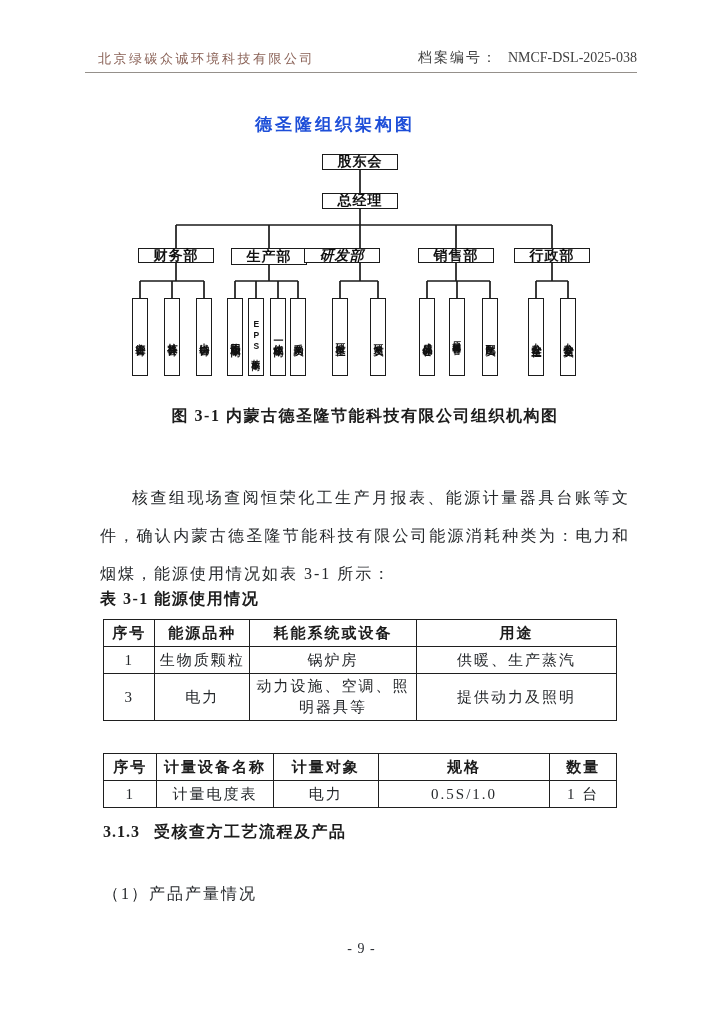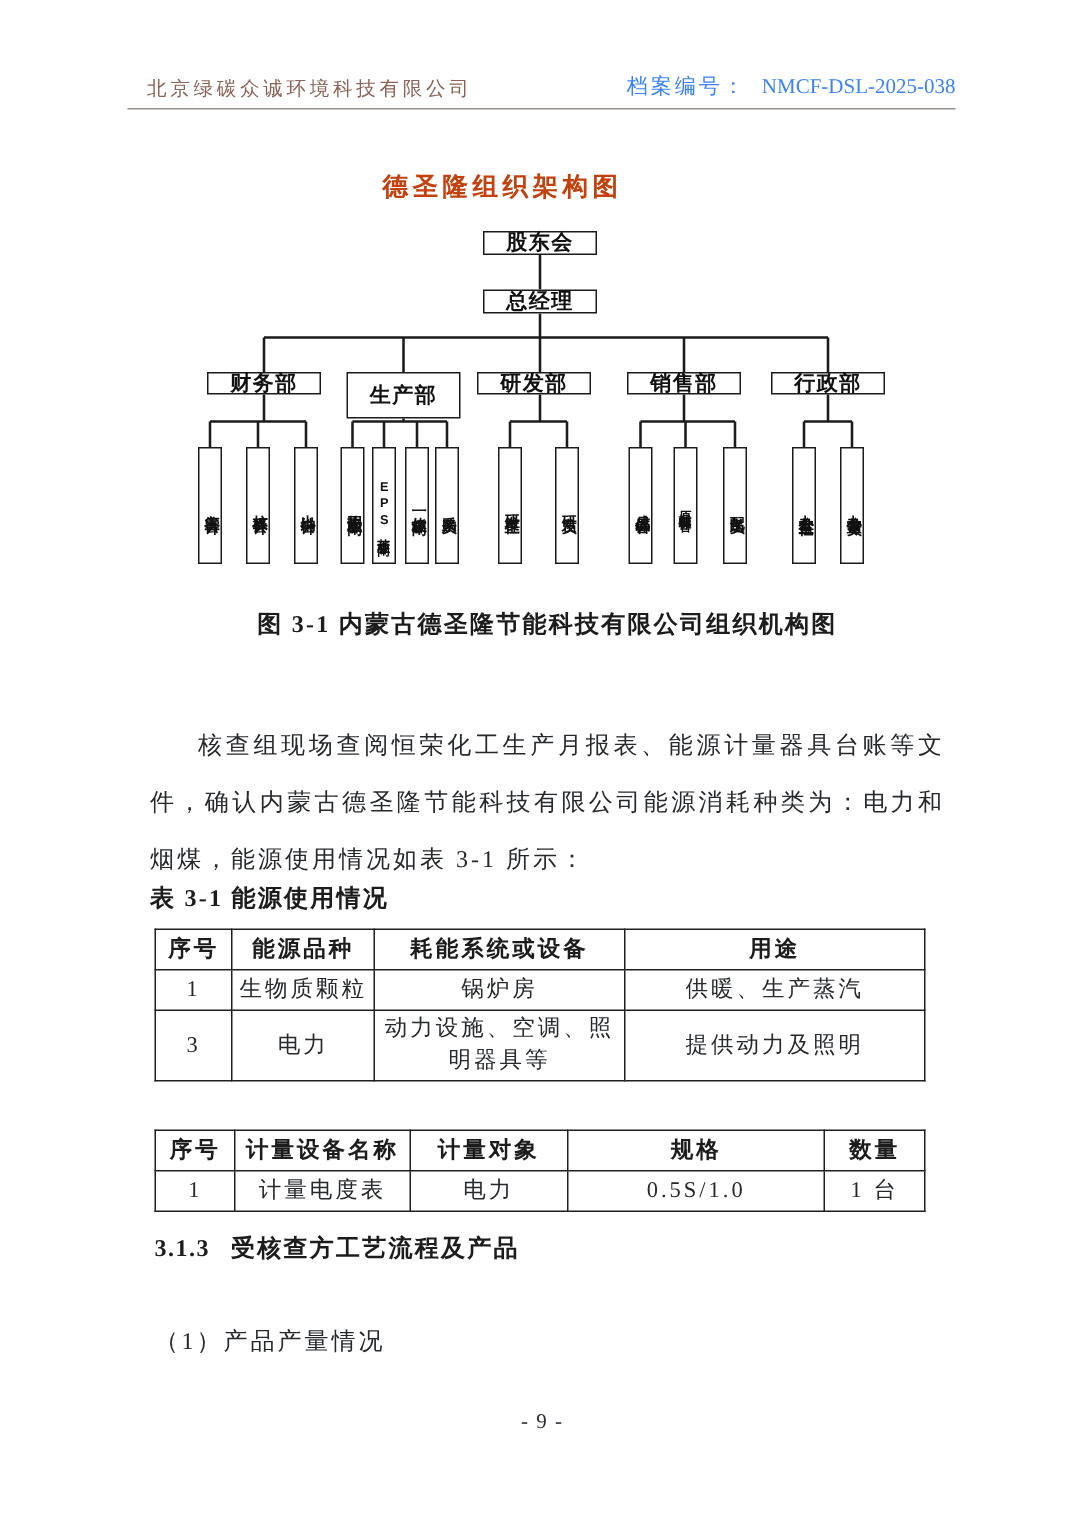--- a/index.html
+++ b/index.html
@@ -7,28 +7,28 @@
   .page {
     position:relative; width:723px; height:1024px; margin:0 auto;
     background:#ffffff; overflow:hidden; color:#222;
   }
   
   .hdr-left {
     position:absolute; left:98px; top:50px; font-size:13px; letter-spacing:2.5px;
     color:#8a6257; font-family:"Liberation Serif","DejaVu Serif",serif;
   }
   .hdr-right {
-    position:absolute; right:86px; top:49px; font-size:14px; color:#3b82f6;
+    position:absolute; right:86px; top:49px; font-size:14px; color:#404040;
   }
   .hdr-right .lbl { letter-spacing:2px; margin-right:10px; }
   .hdr-rule { position:absolute; left:85px; top:72px; width:552px; height:0; border-top:1.5px solid #95908b; }
   
   .chart-title {
     position:absolute; left:95px; top:113px; width:480px; text-align:center;
-    font-size:17px; font-weight:bold; letter-spacing:3px; color:#c2410c;
+    font-size:17px; font-weight:bold; letter-spacing:3px; color:#1d4ed8;
   }
   .chart { position:absolute; left:95px; top:148px; width:545px; height:250px; }
   .chart svg { position:absolute; left:0; top:0; }
   .obox {
     position:absolute; background:#fff; border:1.6px solid #1b1b1b;
     display:flex; align-items:center; justify-content:center;
     font-family:"Liberation Sans","DejaVu Sans",sans-serif; font-weight:bold; color:#111;
   }
   .obox.h { font-size:14px; letter-spacing:1px; }
   .obox.v { font-size:10px; }
@@ -90,24 +90,24 @@
     <div class="obox h" style="left:227px; top:6px;  width:76px; height:16px;">
         <span>股东会</span>
       </div>
     <div class="obox h" style="left:227px; top:45px; width:76px; height:16px;">
         <span>总经理</span>
       </div>
 
     <div class="obox h" style="left:43px;  top:100px; width:76px; height:15px;">
         <span>财务部</span>
       </div>
-    <div class="obox h" style="left:136px; top:100px; width:76px; height:31px;justify-content:center;">
+    <div class="obox h" style="left:136px; top:100px; width:76px; height:17px;justify-content:center;">
         <span>生产部</span>
       </div>
-    <div class="obox h" style="left:223px; top:100px; width:76px; height:15px;">
+    <div class="obox h" style="left:209px; top:100px; width:76px; height:15px;font-style:italic;">
         <span>研发部</span>
       </div>
     <div class="obox h" style="left:323px; top:100px; width:76px; height:15px;">
         <span>销售部</span>
       </div>
     <div class="obox h" style="left:419px; top:100px; width:76px; height:15px;">
         <span>行政部</span>
       </div>
 
     <div class="obox v" style="left:37px;  top:150px; width:16px; height:78px;">

